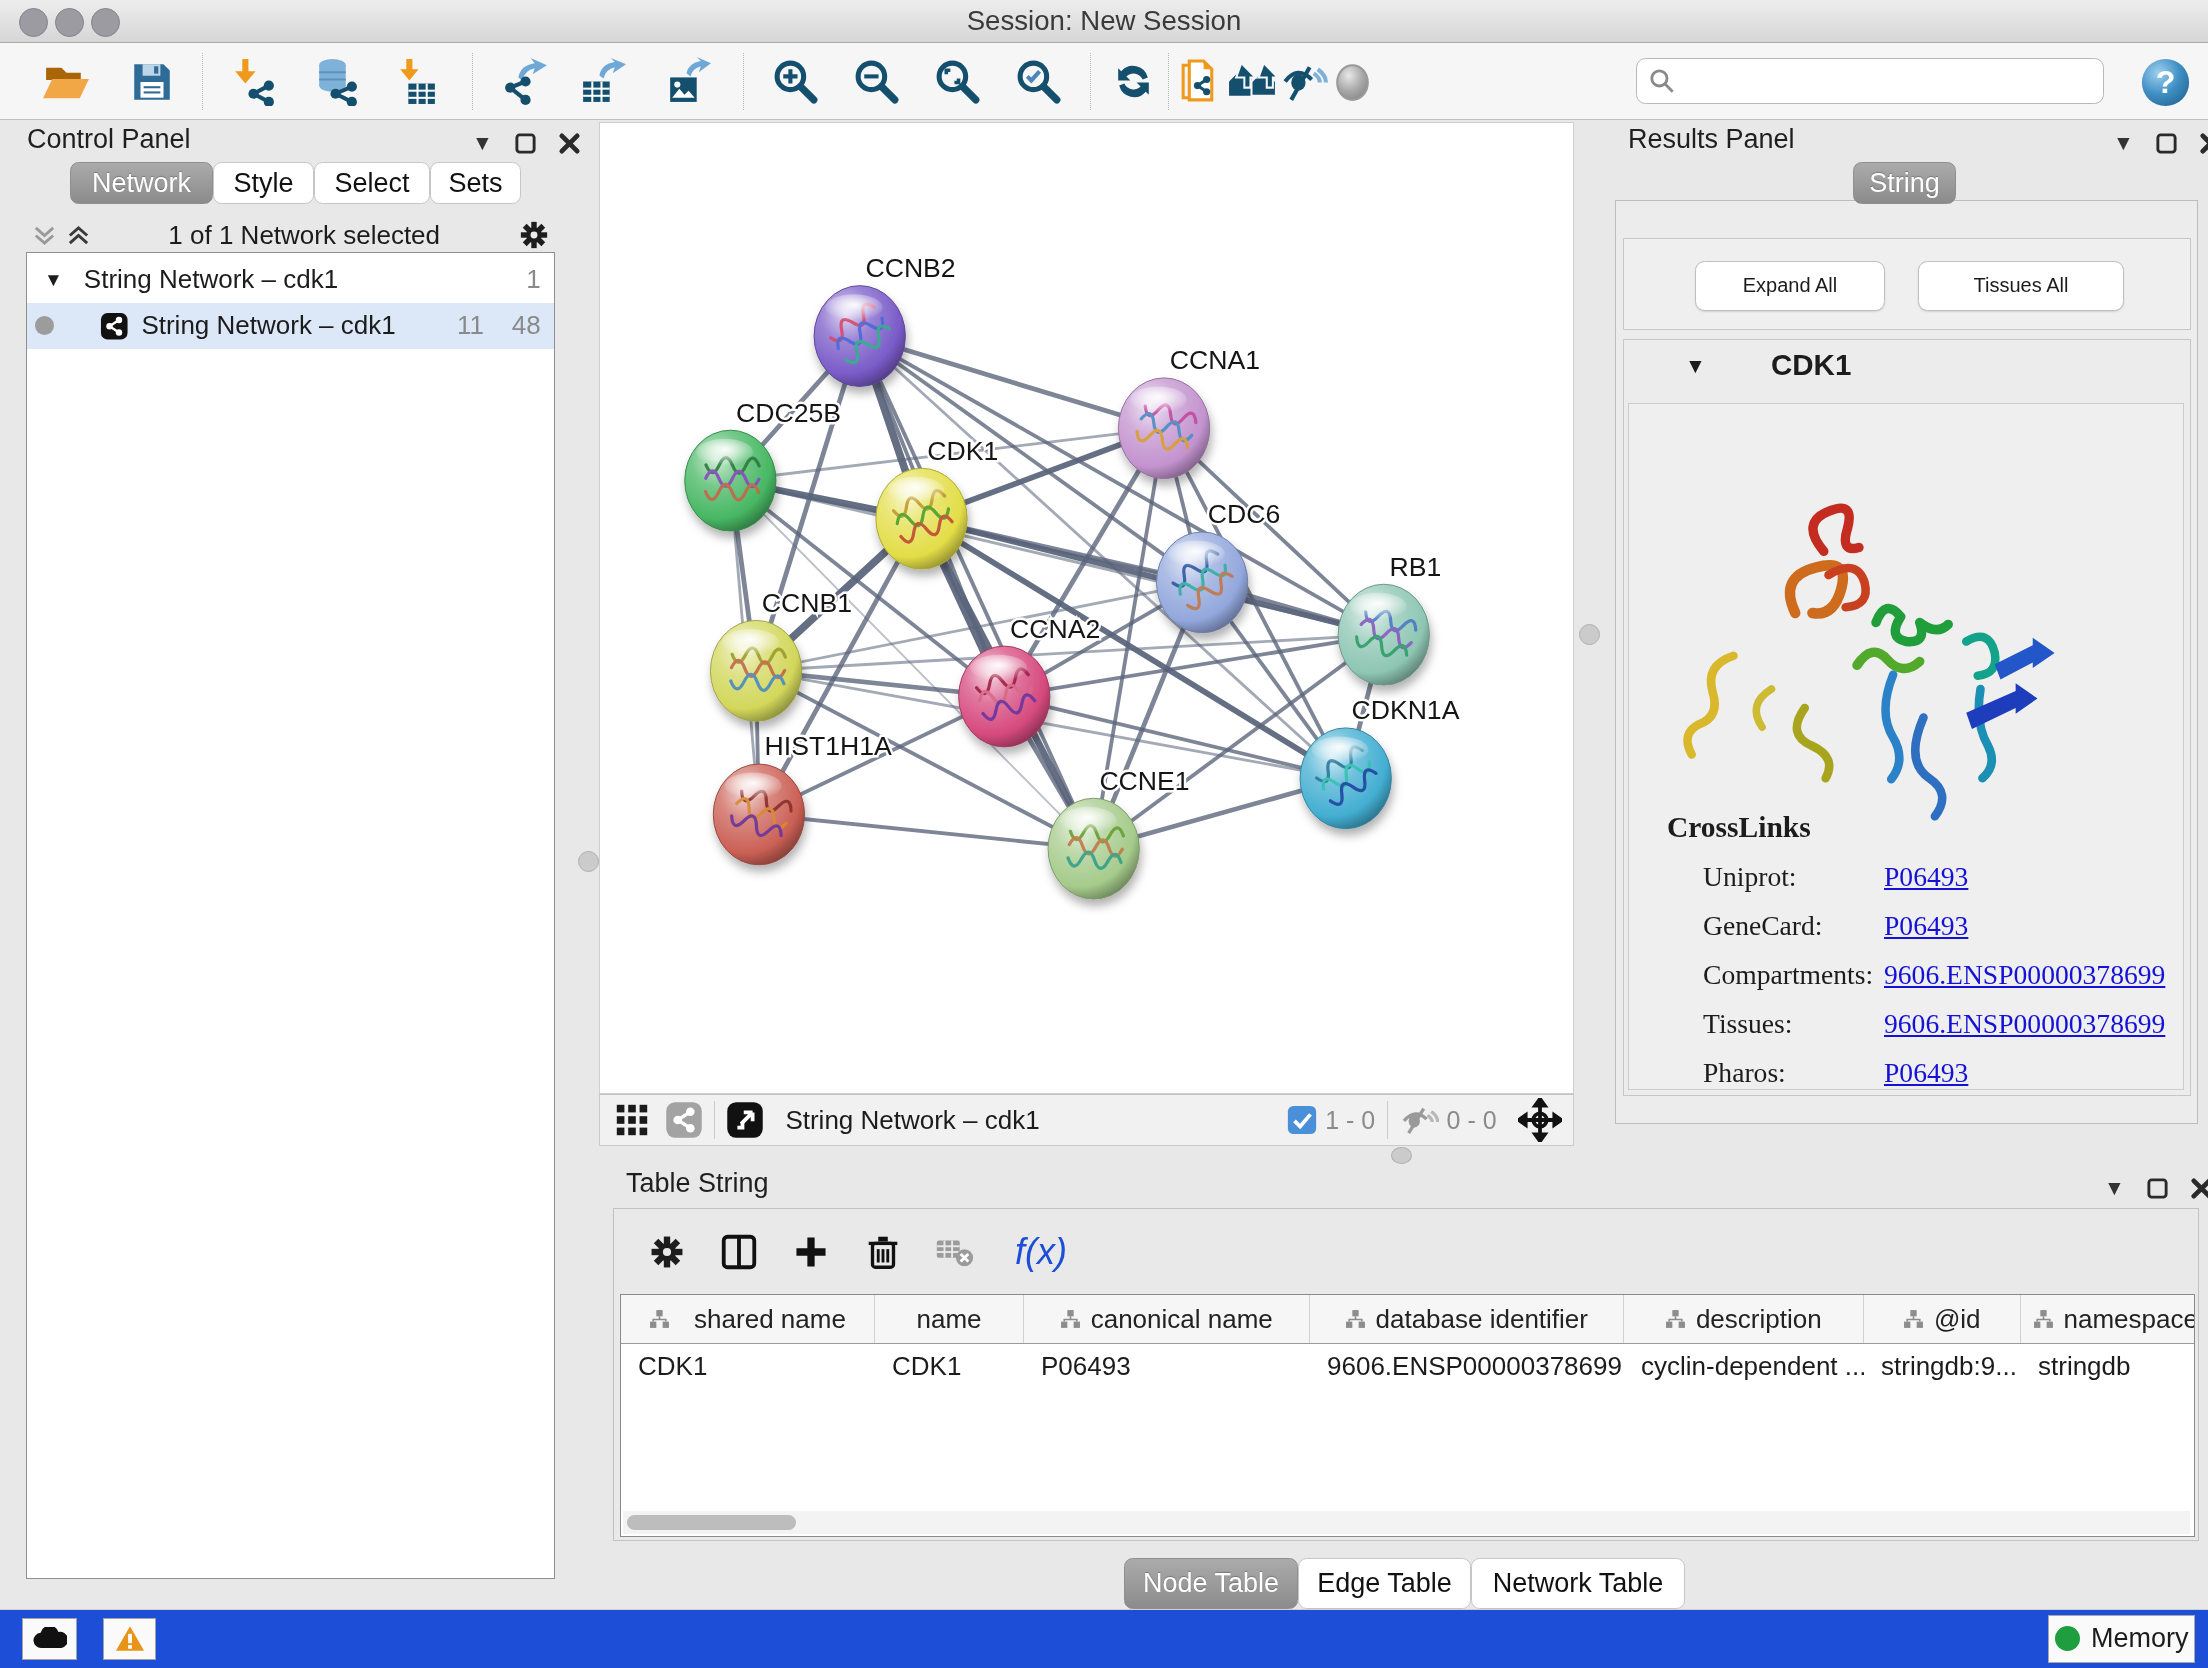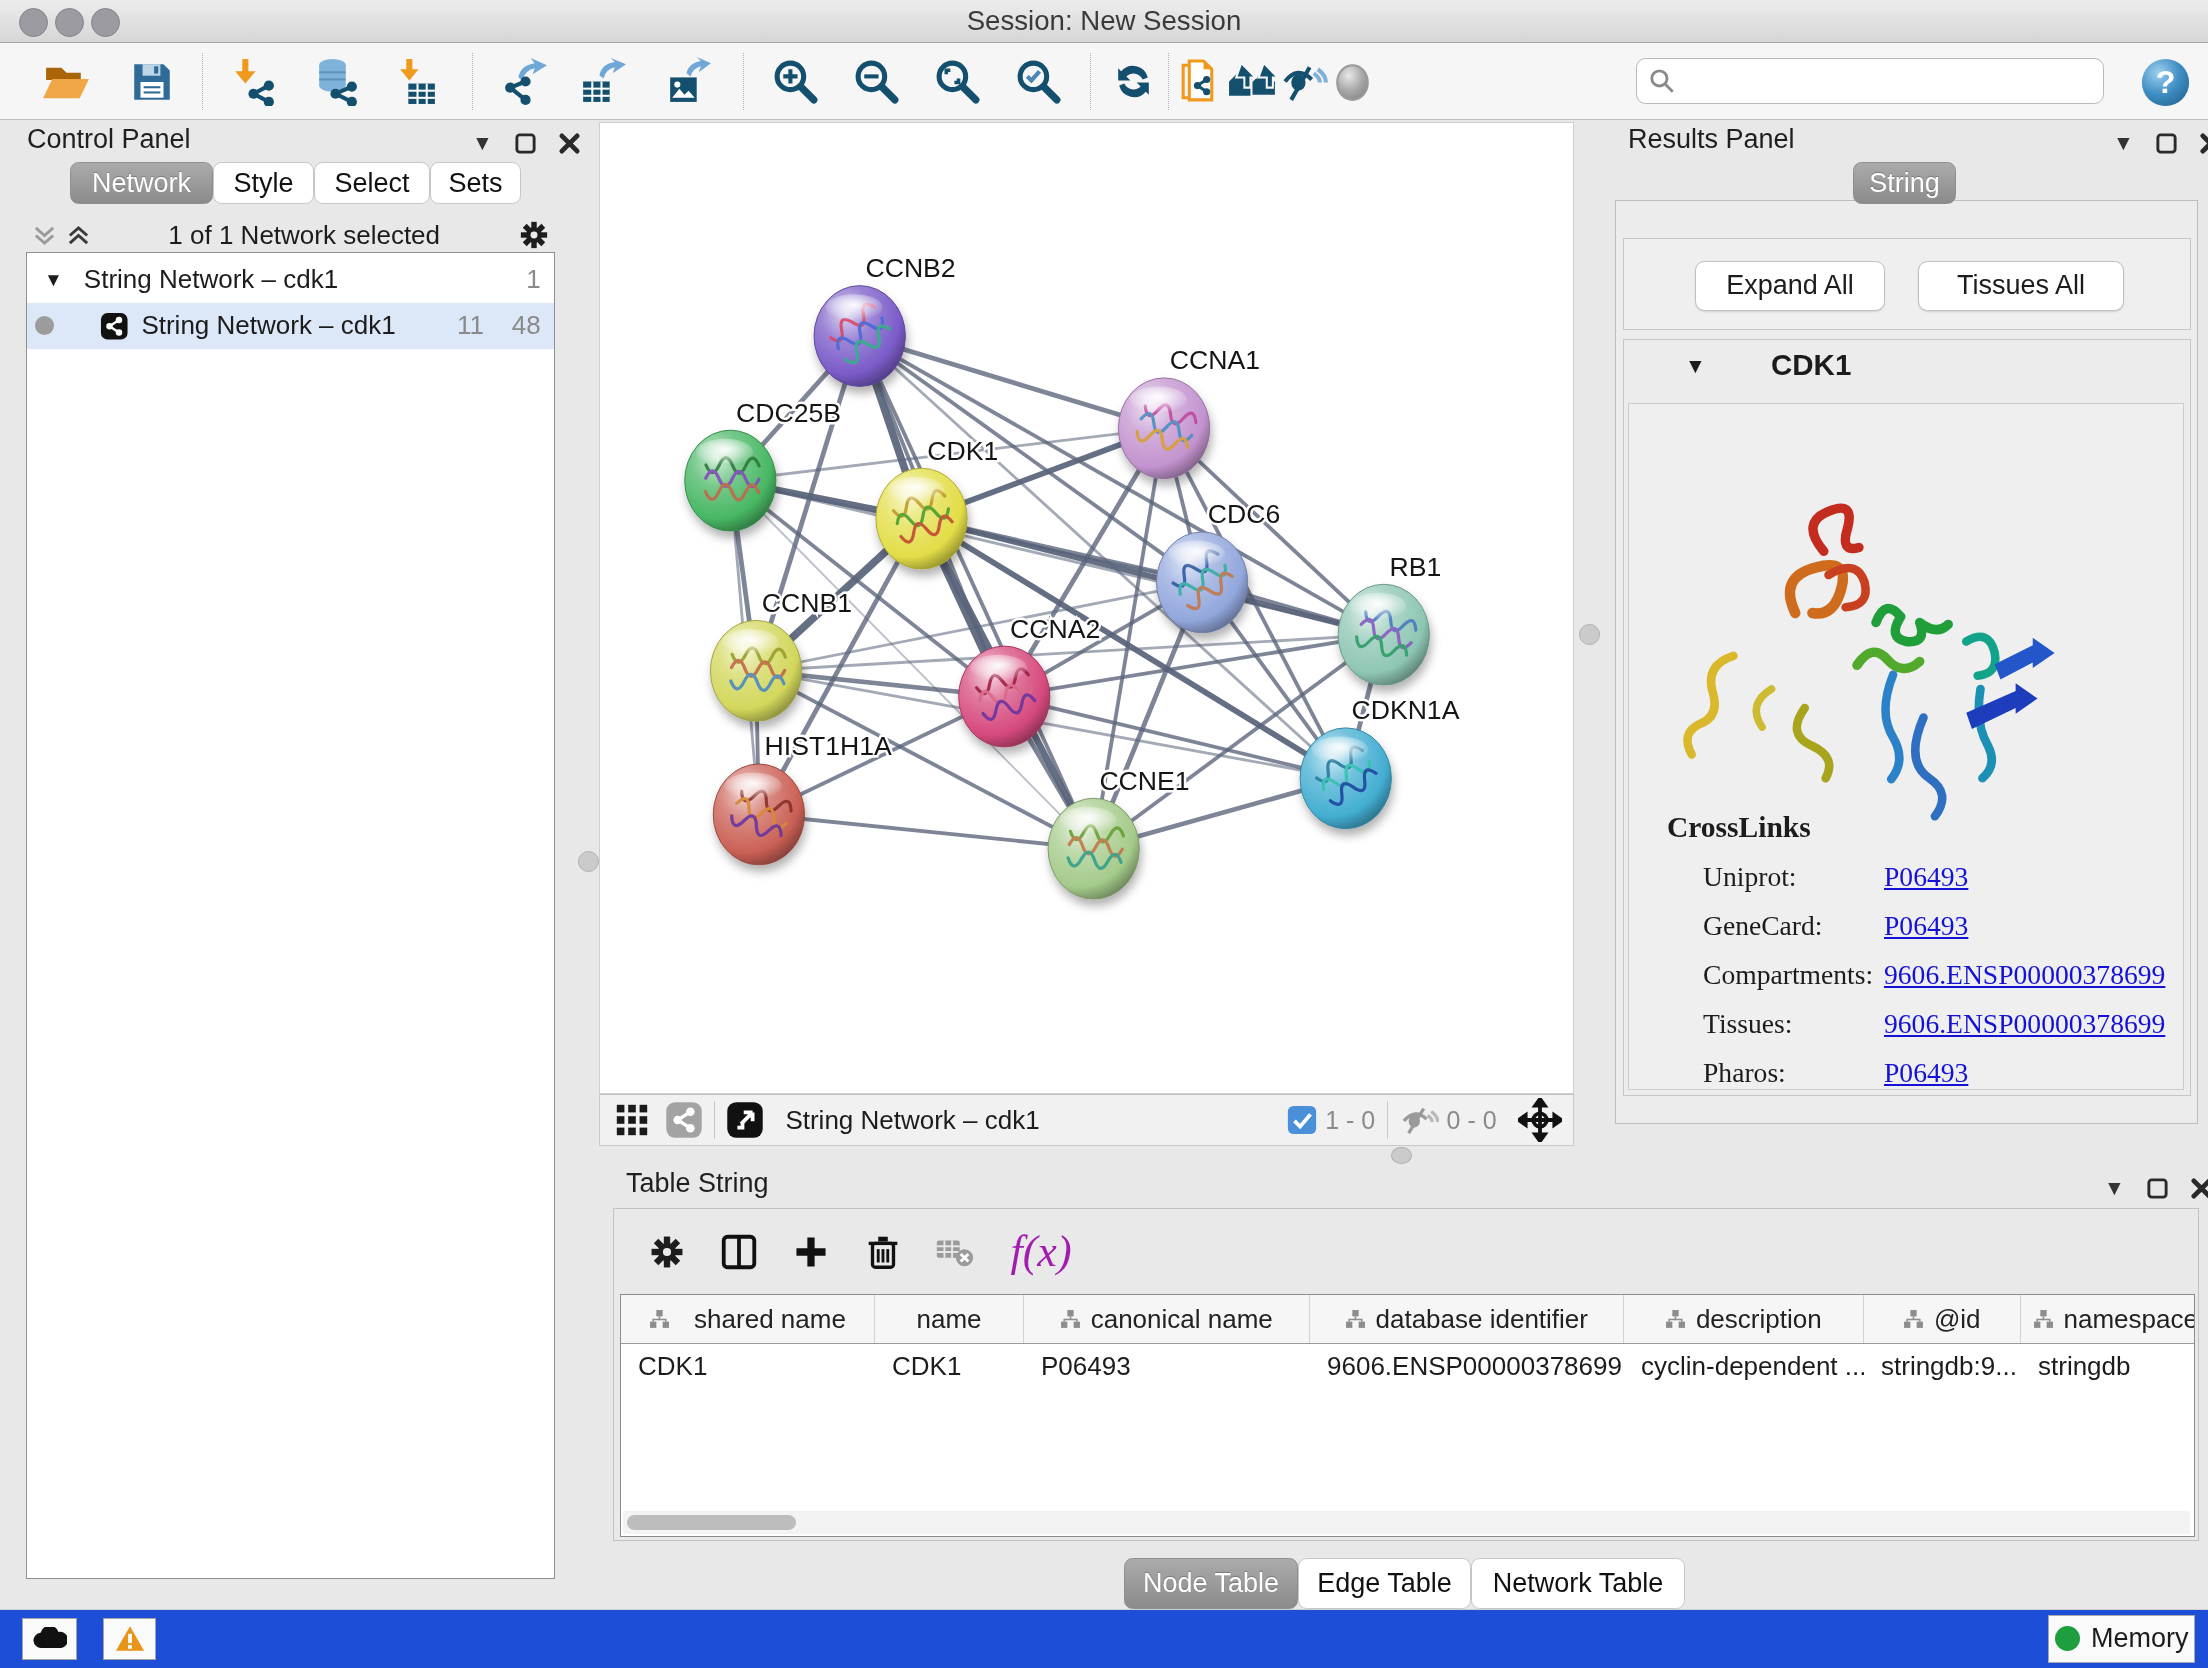--- a/index.html
+++ b/index.html
@@ -42,21 +42,21 @@
   #net-statusbar{left:599px;top:1094px;width:975px;height:52px;background:#f1f1f1;
     border:1px solid #cacaca;border-top:1px solid #c2c2c2;box-sizing:border-box;display:flex;align-items:center;}
   .nsb-sep{width:1px;height:38px;background:#c9c9c9;margin:0 11.4px;}
   .nsb-num{font-size:25px;color:#8a8a8a;margin-left:7.6px;}
   .handle-dot{background:#cbcbcb;border:1px solid #b0b0b0;border-radius:50%;}
 
   
   #rp-box{left:1615px;top:200px;width:583px;height:924px;background:#ececec;border:1.9px solid #bdbdbd;box-sizing:border-box;}
   #rp-buttons{left:1623px;top:238px;width:568px;height:92px;border:1.9px solid #c6c6c6;background:#efefef;box-sizing:border-box;}
   .rp-btn{position:absolute;height:48px;line-height:46px;background:#fff;border:1px solid #bfbfbf;
-    border-radius:9.5px;font-size:27px;text-align:center;box-shadow:0 1px 1.9px rgba(0,0,0,.12);}
+    border-radius:9.5px;font-size:20px;text-align:center;box-shadow:0 1px 1.9px rgba(0,0,0,.12);}
   #rp-section{left:1623px;top:339px;width:568px;height:757px;border:1.9px solid #c6c6c6;background:#ececec;box-sizing:border-box;}
   #rp-inner{left:1628px;top:403px;width:556px;height:687px;border:1px solid #cccccc;background:#efefef;box-sizing:border-box;}
   .xl-row{position:relative;height:49px;font-family:"Liberation Serif",serif;font-size:27.6px;}
   .xl-label{position:absolute;left:74px;}
   .xl-value{position:absolute;left:255px;color:#1512d6;text-decoration:underline;}
 
   
   #tp-box{left:613px;top:1208px;width:1586px;height:333px;background:#e9e9e9;border:1px solid #c2c2c2;box-sizing:border-box;}
   .tpi{position:absolute;top:17px;width:51px;height:51px;display:flex;align-items:center;justify-content:center;}
   #tbl{left:620px;top:1294px;width:1575px;height:243px;background:#fff;border:1.9px solid #8b8b8b;box-sizing:border-box;overflow:hidden;}
@@ -767,21 +767,21 @@
               <line x1="4" y1="22" x2="28" y2="22"></line>
               <line x1="12" y1="10" x2="12" y2="28"></line>
               <line x1="20" y1="10" x2="20" y2="28"></line>
             </g>
             <circle cx="33" cy="28" r="9"></circle>
           </g>
           <path d="M29 24l8 8M37 24l-8 8" stroke="#fff" stroke-width="3"></path>
         </svg>
     </div>
     <div class="tpi" style="left:384px;width:86px">
-      <span style="font-family:Liberation Serif, serif;font-style:italic;font-size:44px;color:#a21caf">f(x)</span>
+      <span style="font-family:Liberation Sans, sans-serif;font-style:italic;font-size:36px;color:#1d4ed8">f(x)</span>
     </div>
   </div>
 
   <div class="abs" id="tbl">
     <div id="tbl-head">
         <div class="th" style="width: 254px; gap: 24px;">
           <svg width="21" height="21" viewBox="0 0 20 20">
             <g fill="#8d8d8d">
               <rect x="7" y="1" width="6" height="6"></rect>
               <rect x="1" y="12" width="6" height="6"></rect>

